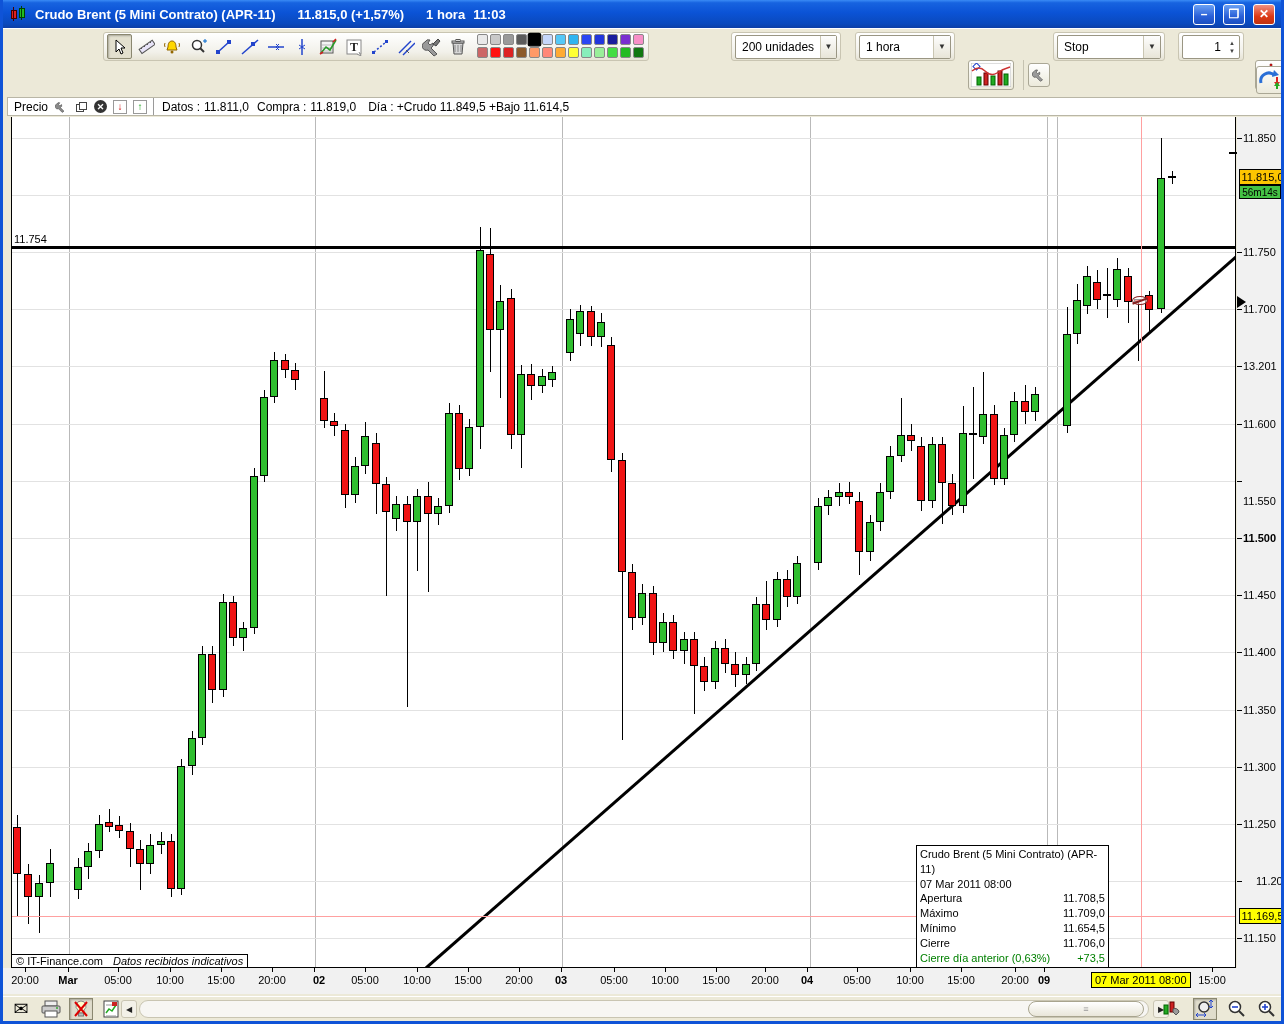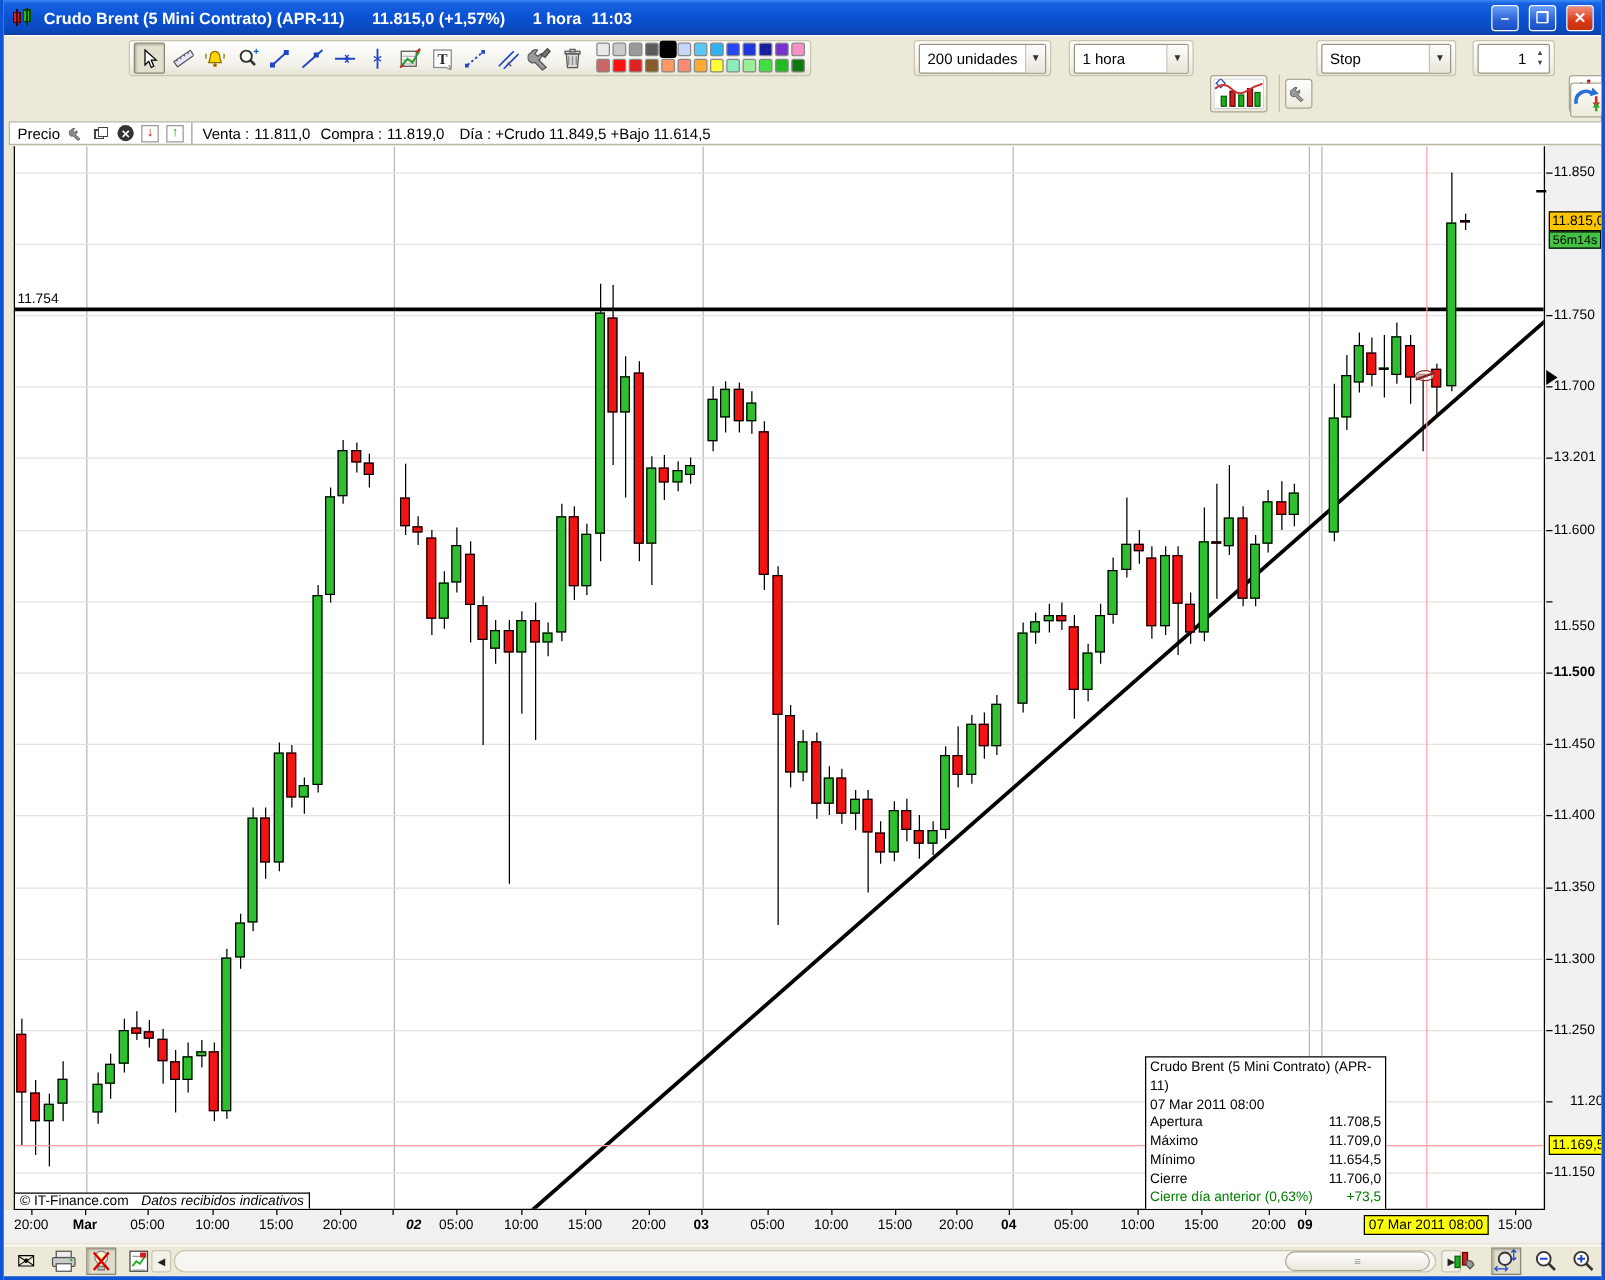--- a/index.html
+++ b/index.html
@@ -301,21 +301,21 @@
       <span class="mini-ic">
         <svg width="12" height="12" viewBox="0 0 12 12">
             <rect x="1" y="3" width="7" height="7" fill="#fff" stroke="#444"></rect>
             <rect x="4" y="1" width="7" height="7" fill="#fff" stroke="#444"></rect>
           </svg>
       </span>
       <span class="mini-ic" style="background:#333;border-radius:50%;color:#fff;width:13px;height:13px;font-size:9px;font-weight:bold;">✕</span>
       <span class="mini-ic" style="border:1px solid #999;color:#cc0000;font-weight:bold;">↓</span>
       <span class="mini-ic" style="border:1px solid #999;color:#009900;font-weight:bold;">↑</span>
     </div>
-    <span style="margin-left:8px;">Venta :</span>
+    <span style="margin-left:8px;">Datos :</span>
     <span style="margin-left:4px;">11.811,0</span>
     <span style="margin-left:8px;">Compra :</span>
     <span style="margin-left:4px;">11.819,0</span>
     <span style="margin-left:12px;">Día : +Crudo 11.849,5 +Bajo 11.614,5</span>
   </div>
 
   <div id="plot">
       <div class="vgrid" style="left: 1045px; background: rgb(185, 185, 185);"></div>
       <div class="vgrid" style="left: 1035px; background: rgb(185, 185, 185);"></div>
       <div class="vgrid" style="left: 798px; background: rgb(185, 185, 185);"></div>
@@ -647,21 +647,21 @@
         <span class="xlab bold" style="left: 65px;">Mar</span>
         <div class="xtick" style="left: 115px;"></div>
         <span class="xlab" style="left: 115px;">05:00</span>
         <div class="xtick" style="left: 167px;"></div>
         <span class="xlab" style="left: 167px;">10:00</span>
         <div class="xtick" style="left: 218px;"></div>
         <span class="xlab" style="left: 218px;">15:00</span>
         <div class="xtick" style="left: 269px;"></div>
         <span class="xlab" style="left: 269px;">20:00</span>
         <div class="xtick" style="left: 311px;"></div>
-        <span class="xlab bold" style="left: 328px; font-style: italic;">02</span>
+        <span class="xlab bold" style="left: 316px;">02</span>
         <div class="xtick" style="left: 362px;"></div>
         <span class="xlab" style="left: 362px;">05:00</span>
         <div class="xtick" style="left: 414px;"></div>
         <span class="xlab" style="left: 414px;">10:00</span>
         <div class="xtick" style="left: 465px;"></div>
         <span class="xlab" style="left: 465px;">15:00</span>
         <div class="xtick" style="left: 516px;"></div>
         <span class="xlab" style="left: 516px;">20:00</span>
         <div class="xtick" style="left: 558px;"></div>
         <span class="xlab bold" style="left: 558px;">03</span>

